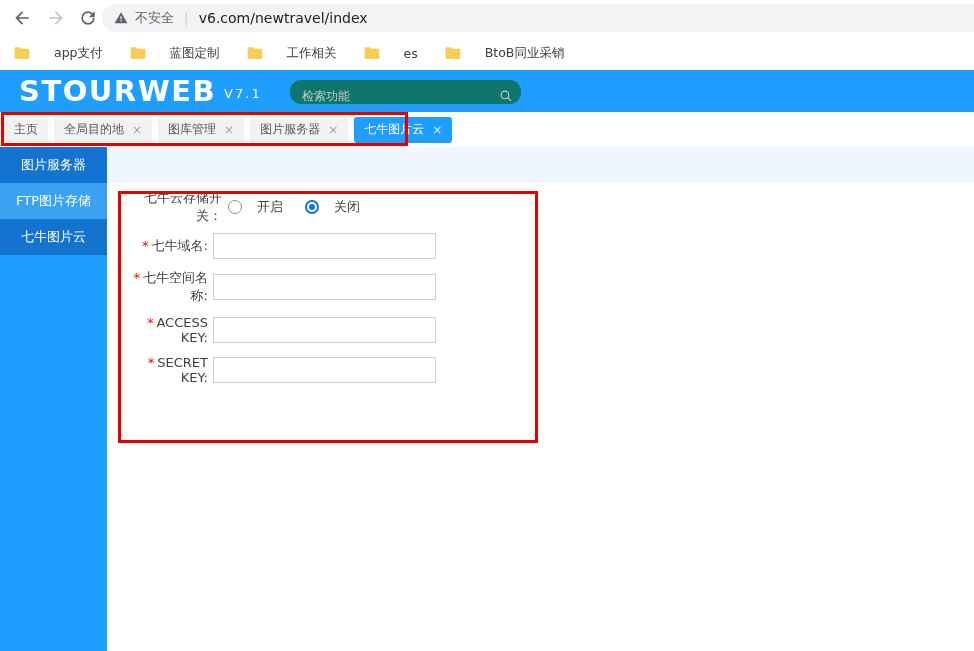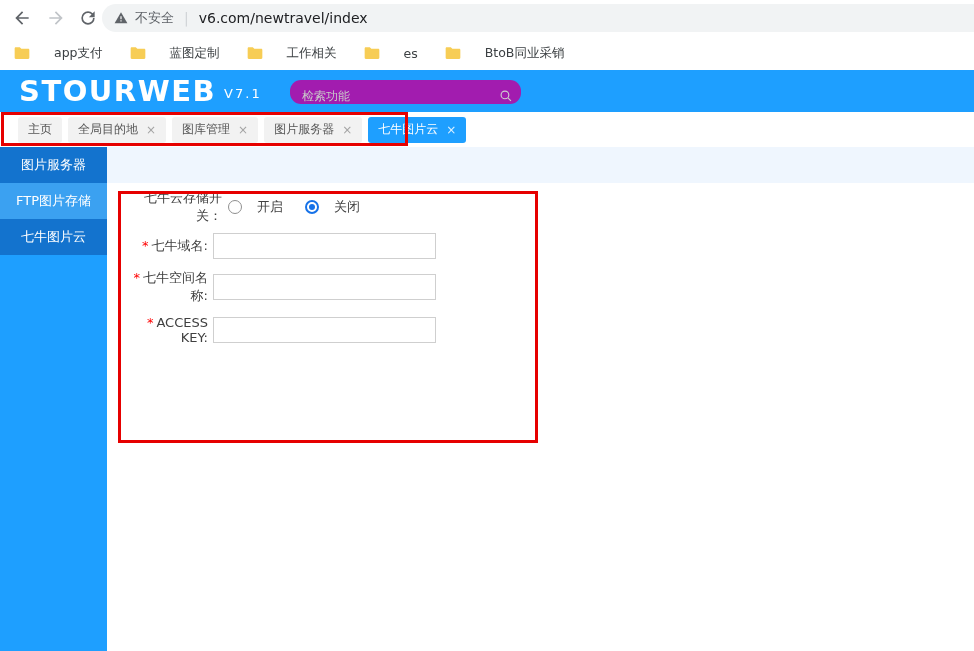--- a/index.html
+++ b/index.html
@@ -25,28 +25,28 @@
                display:flex; align-items:center; padding-left:14px; gap:27px; }
   .bm { display:flex; align-items:center; gap:24px; cursor:pointer; }
   .bm svg { width:16px; height:14px; }
   .bm span { font-size:12.5px; color:#3c4043; }
 
   
   .app-header { position:absolute; left:0; top:70px; width:974px; height:42px; background:var(--accent,#1E9FFF); }
   .logo-wrap { position:absolute; left:19px; top:0; height:42px; display:flex; align-items:center; }
   .logo { color:#fff; font-size:29px; font-weight:bold; letter-spacing:1.5px; }
   .logo-ver { color:#fff; font-size:13px; margin-left:8px; letter-spacing:2px; margin-top:4px; }
-  .hdr-search { position:absolute; left:290px; top:10px; width:231px; height:24px; background:#a21caf;
+  .hdr-search { position:absolute; left:290px; top:10px; width:231px; height:24px; background:#0f766e;
                 border-radius:11px; display:flex; align-items:center; padding:8px 8px 0 12px; }
   .hdr-search-ph { flex:1; font-size:12px; color:#c9c9c9; }
   .hdr-search svg { width:14px; height:14px; }
 
   
   .tabbar { position:absolute; left:0; top:112px; width:974px; height:35px; background:#fff;
-            display:flex; align-items:center; padding-left:18px; gap:6px; }
+            display:flex; align-items:center; padding-left:4px; gap:6px; }
   .tab { height:26px; display:flex; align-items:center; padding:0 10px; background:var(--tab_bg,#f2f2f2);
          border-radius:3px; font-size:12px; color:#555; cursor:pointer; }
   .tab .tab-close { margin-left:8px; font-size:12px; color:#a3a3a3; line-height:1; }
   .tab.active { background:var(--accent,#1E9FFF); color:#fff; }
   .tab.active .tab-close { color:rgba(255,255,255,.85); }
 
   
   .sidebar { position:absolute; left:0; top:147px; width:107px; height:504px; background:var(--accent,#1E9FFF); }
   .side-item { height:36px; line-height:36px; text-align:center; color:#fff; font-size:13px; cursor:pointer; }
   .side-item.group { background:var(--sidebar_dark,#1373CE); }
@@ -213,19 +213,23 @@
       <input class="f-input" type="text" value="" style="">
     </div>
     <div class="form-row">
       <span class="f-label"><span class="req">*</span><span>七牛空间名称:</span></span>
       <input class="f-input" type="text" value="" style="">
     </div>
     <div class="form-row">
       <span class="f-label"><span class="req">*</span><span>ACCESS KEY:</span></span>
       <input class="f-input" type="text" value="" style="">
     </div>
+    <div class="form-row">
+      <span class="f-label"><span class="req">*</span><span>SECRET KEY:</span></span>
+      <input class="f-input" type="text" value="" style="">
+    </div>
 
   </div>
 
   <div class="red-box red-box-tabs"></div>
   <div class="red-box red-box-form"></div>
 
 </div>
 
 </body></html>

